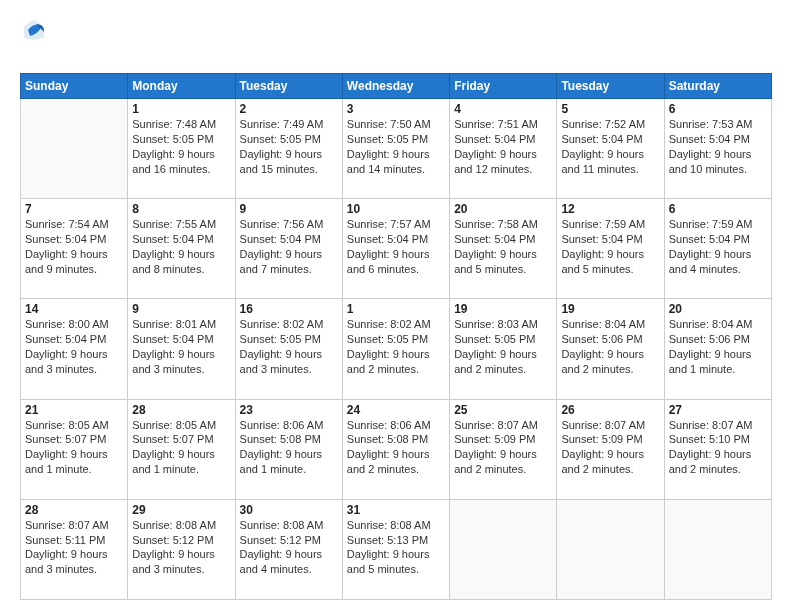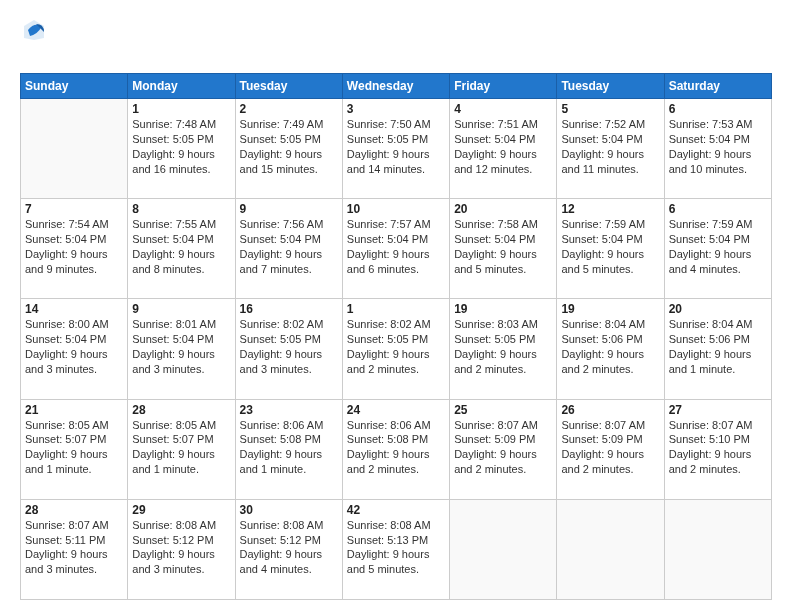--- a/index.html
+++ b/index.html
@@ -264,21 +264,21 @@
           </td>
           <td>
             <span class="day-number">29</span>
             <div class="day-info">Sunrise: 8:08 AM<br>Sunset: 5:12 PM<br>Daylight: 9 hours<br>and 3 minutes.</div>
           </td>
           <td>
             <span class="day-number">30</span>
             <div class="day-info">Sunrise: 8:08 AM<br>Sunset: 5:12 PM<br>Daylight: 9 hours<br>and 4 minutes.</div>
           </td>
           <td>
-            <span class="day-number">42</span>
+            <span class="day-number">31</span>
             <div class="day-info">Sunrise: 8:08 AM<br>Sunset: 5:13 PM<br>Daylight: 9 hours<br>and 5 minutes.</div>
           </td>
           <td class="empty-cell"></td>
           <td class="empty-cell"></td>
           <td class="empty-cell"></td>
         </tr>
       </tbody>
   </table>
 </div>
 

